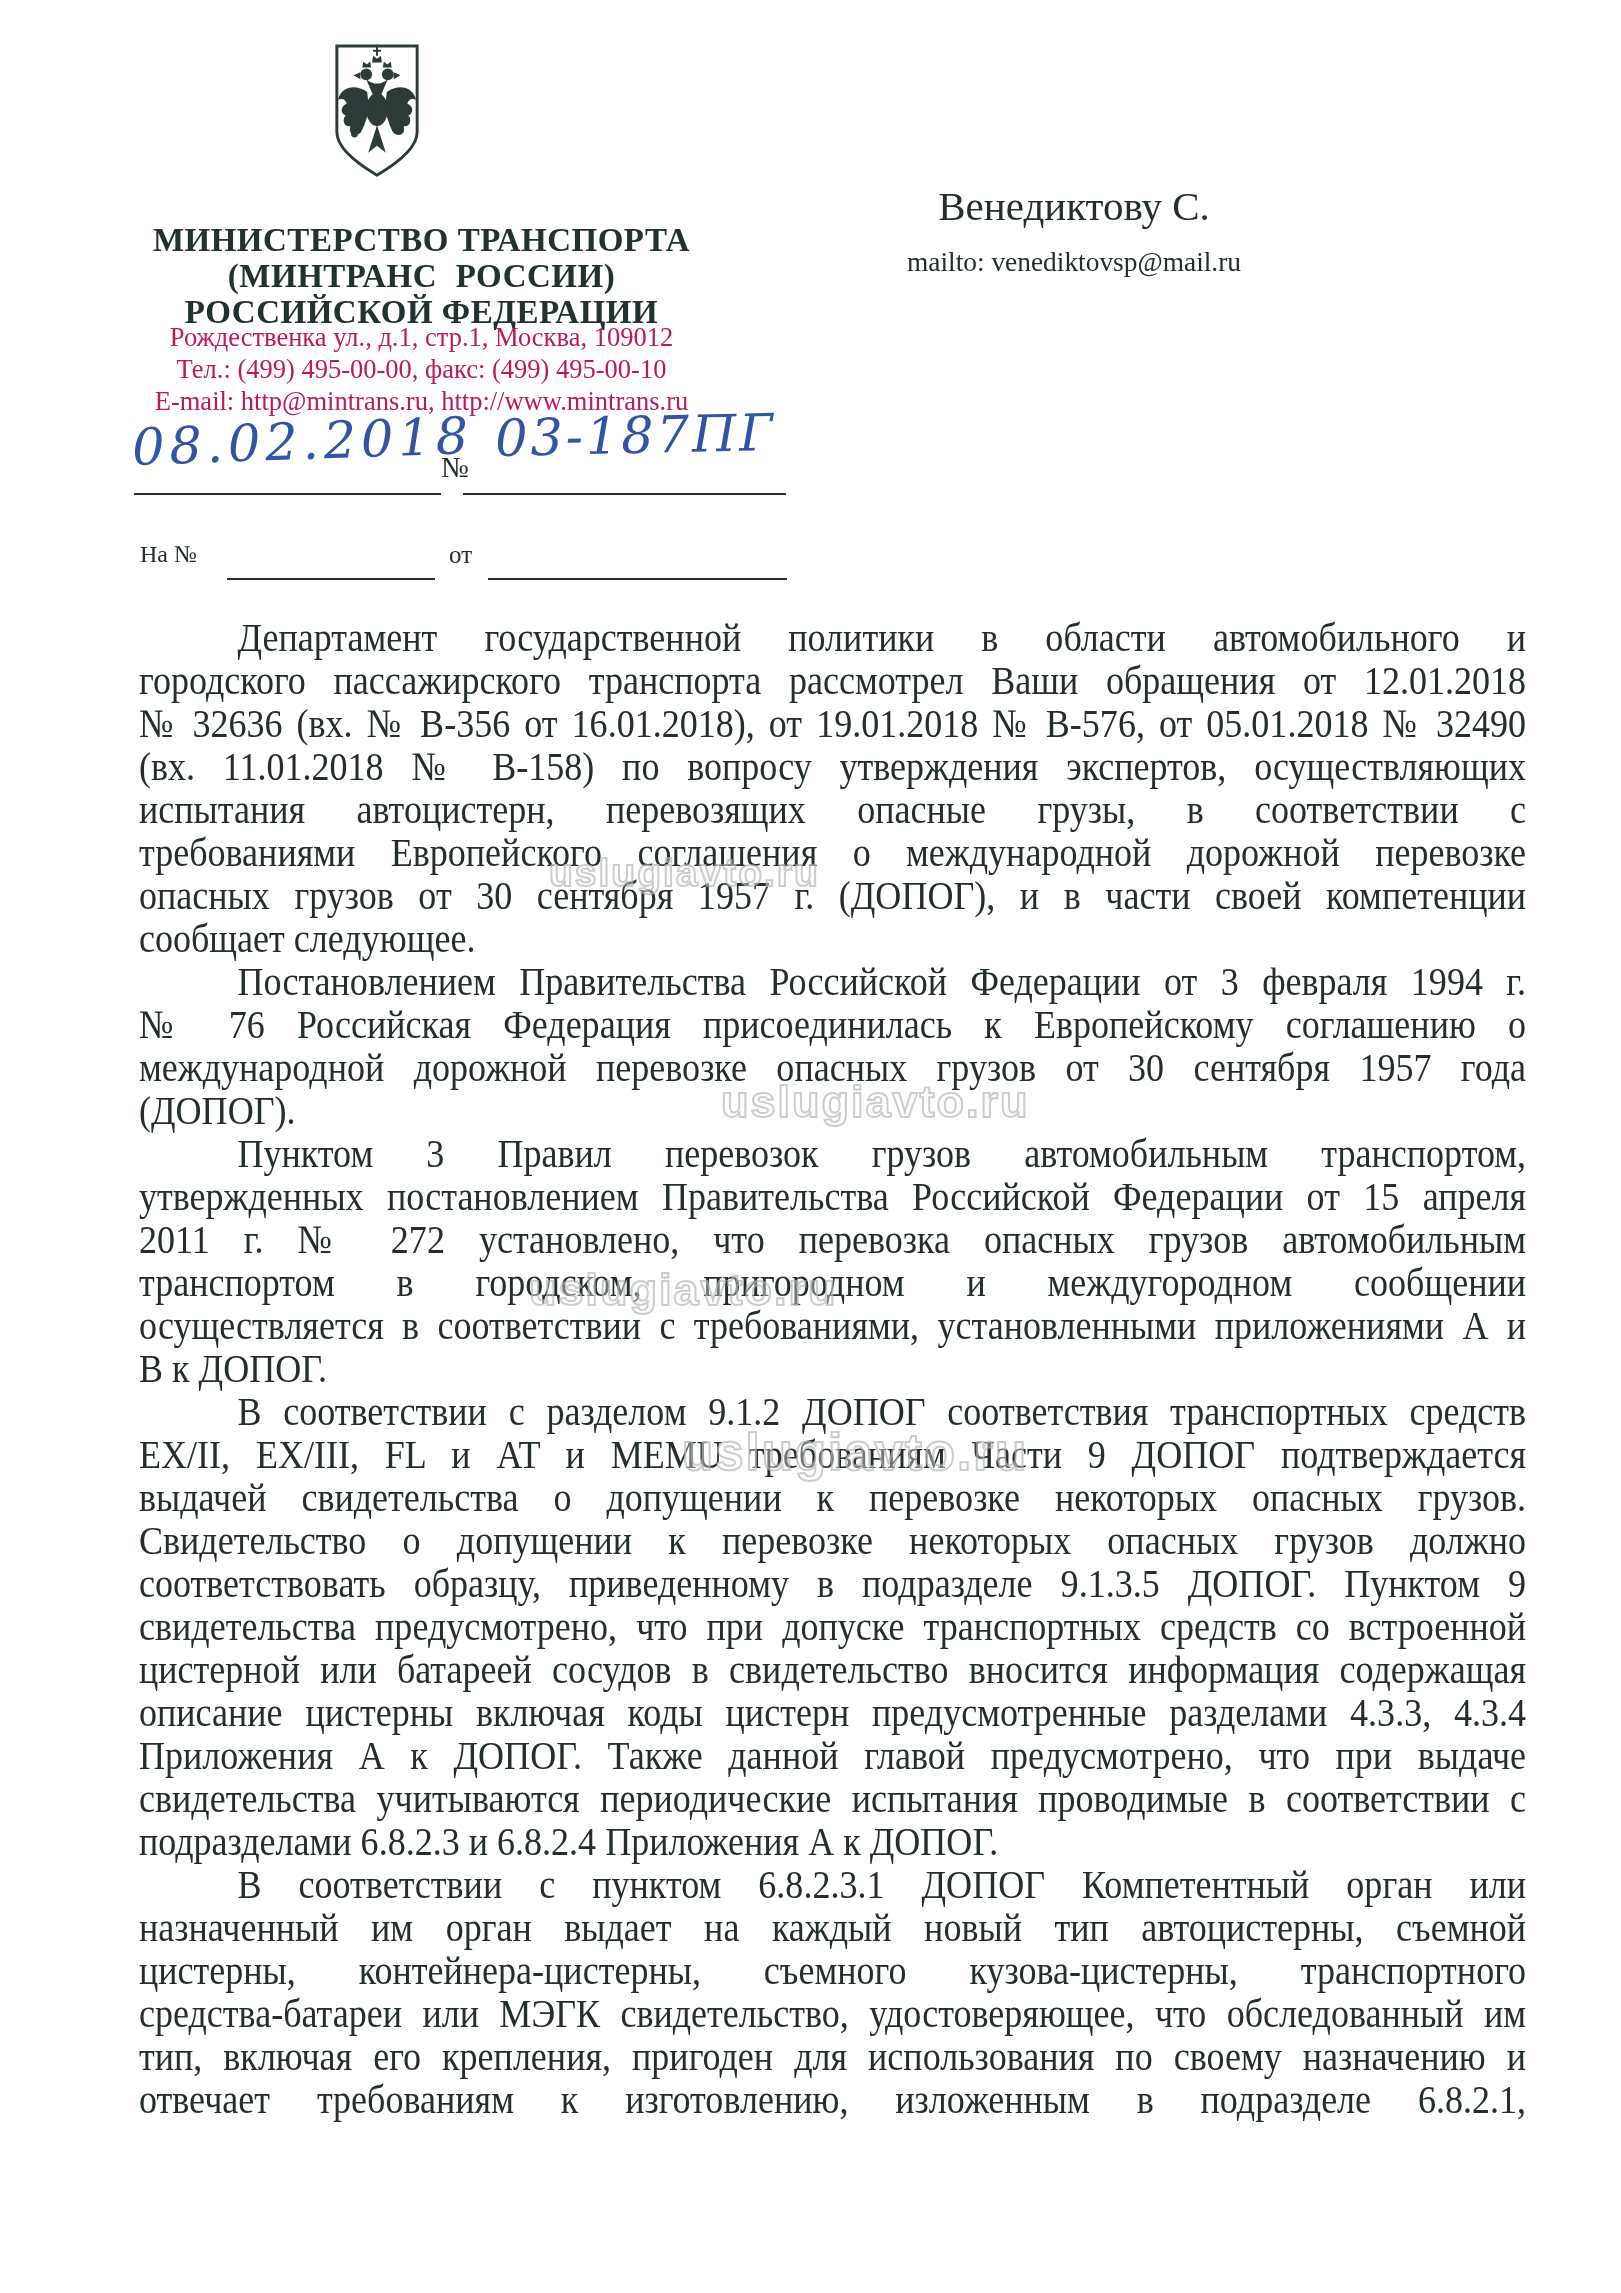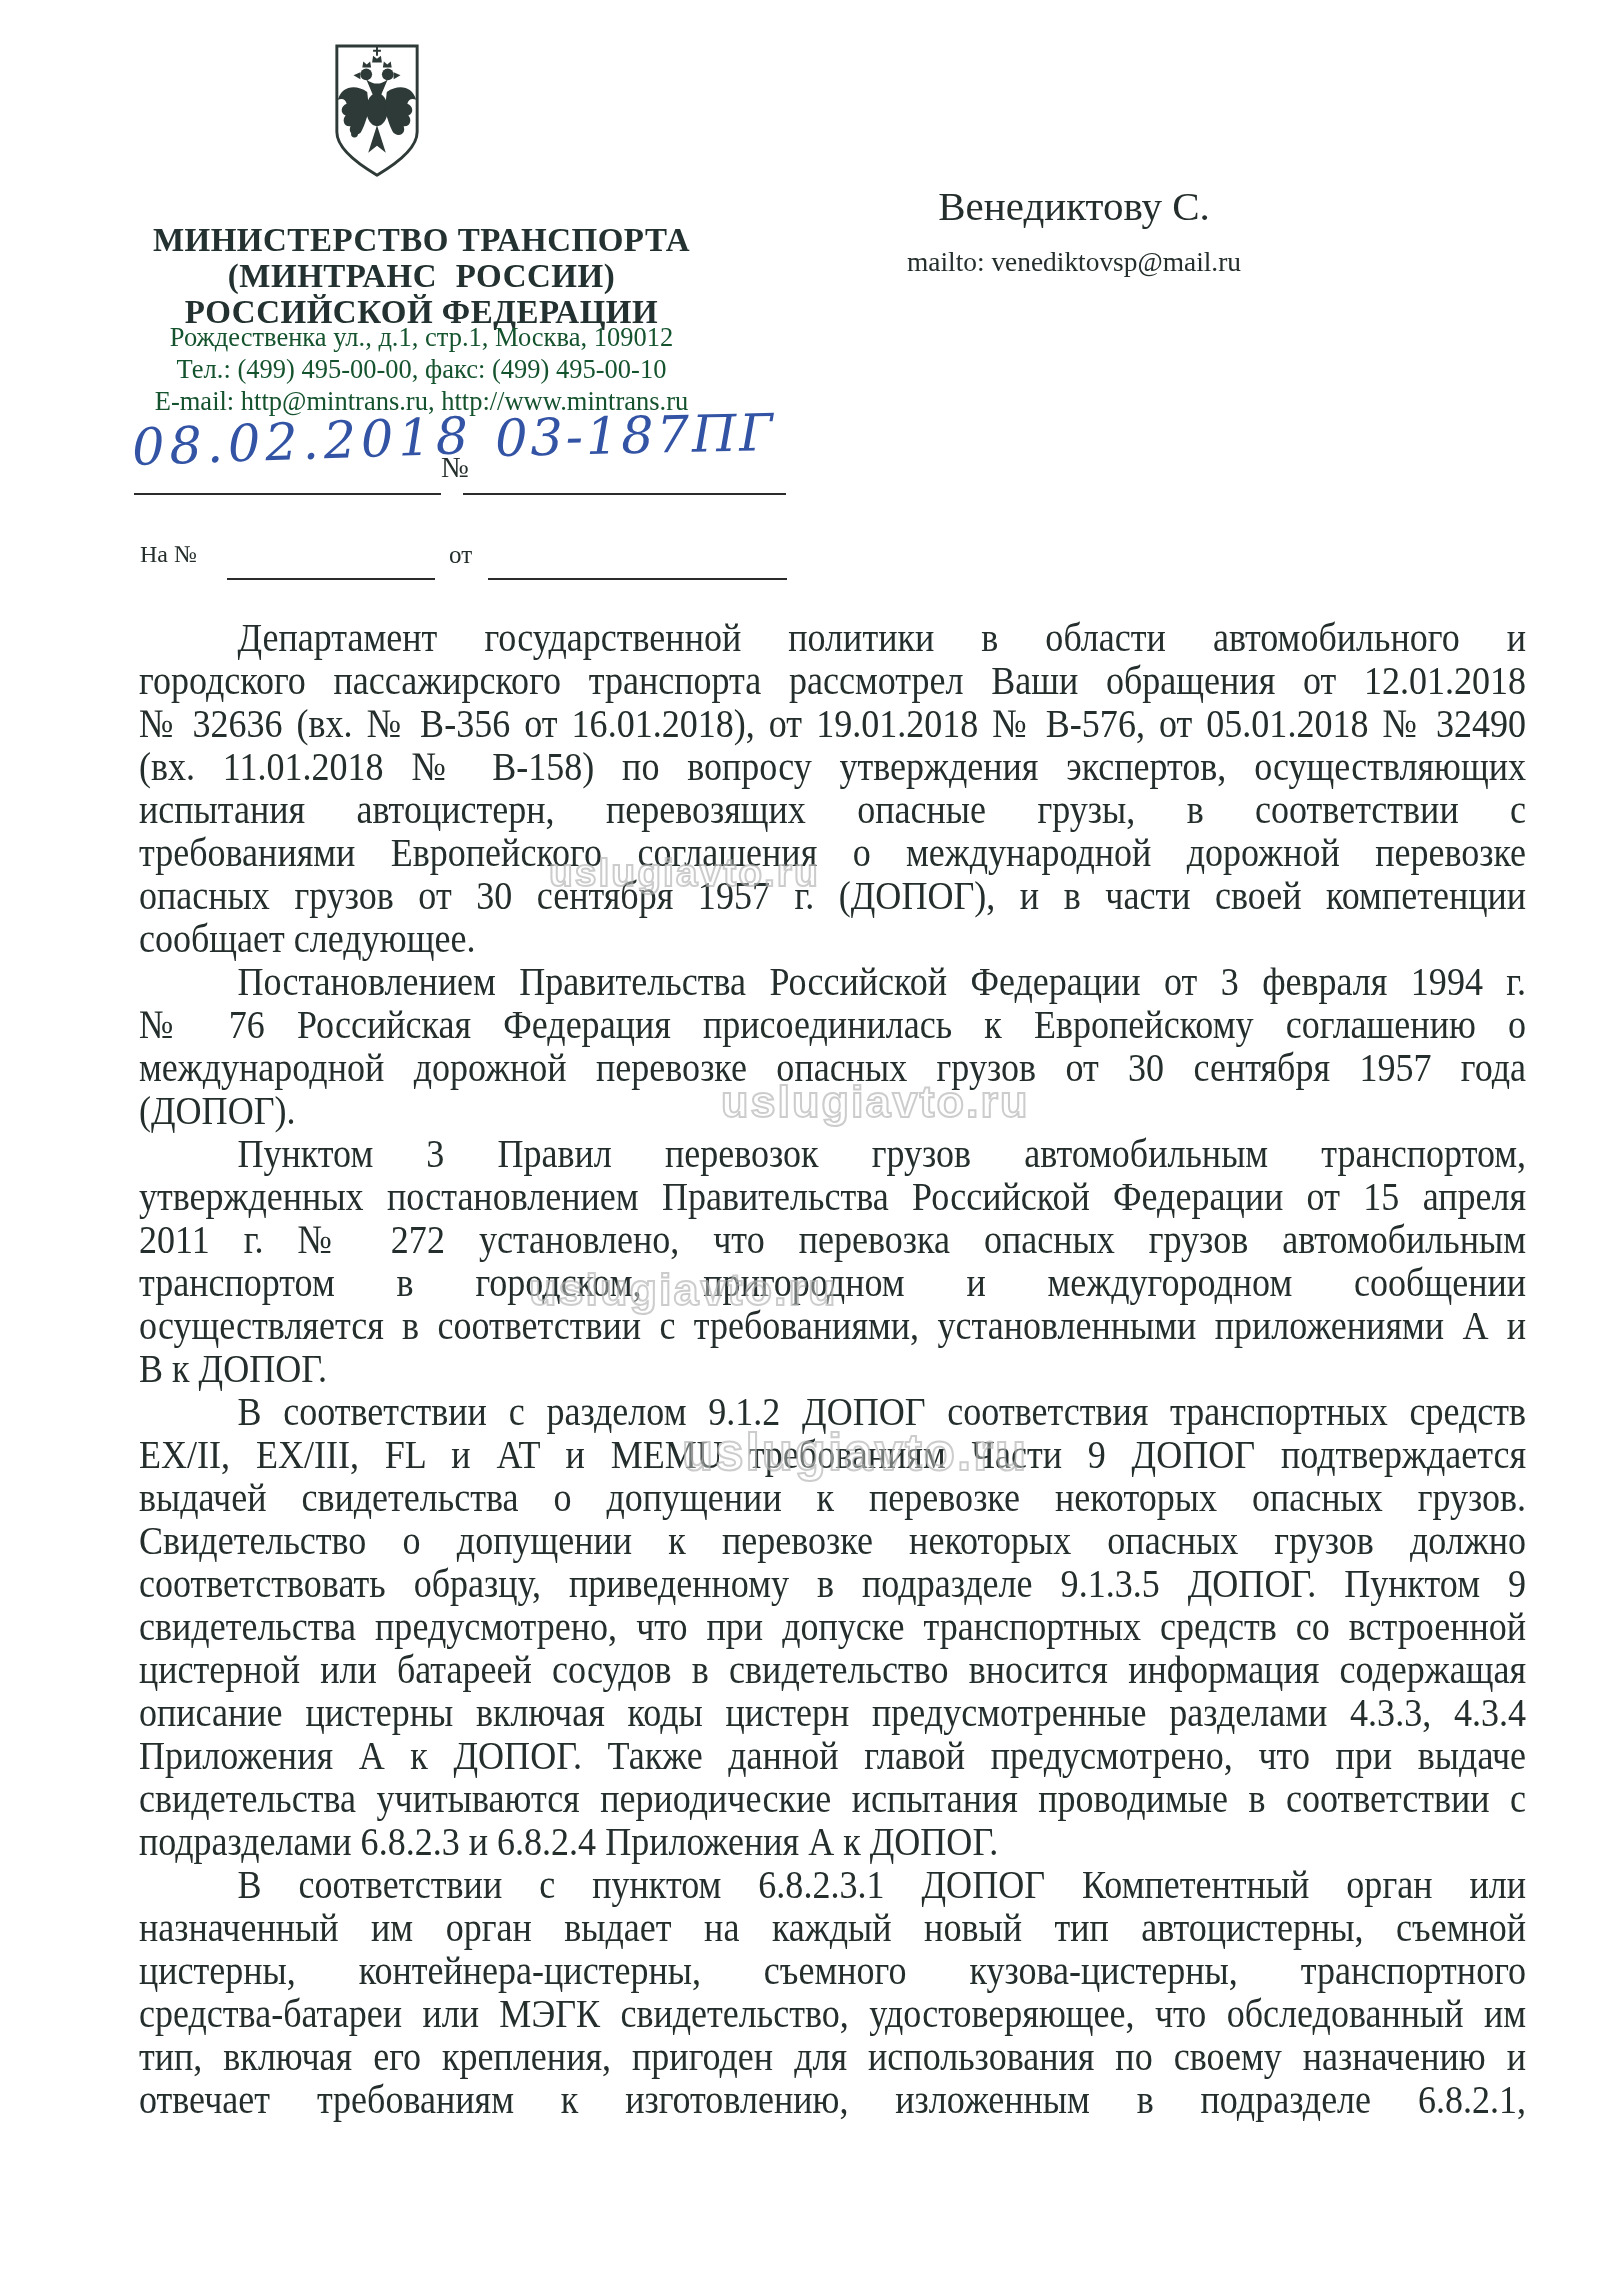--- a/index.html
+++ b/index.html
@@ -8,21 +8,21 @@
     font-family:"Liberation Serif","DejaVu Serif",serif;
     color:#242e2c;overflow:hidden;
   }
   .abs{position:absolute;}
 
   
   .emblem{left:330px;top:41px;width:94px;height:142px;}
   .lh{left:98px;top:222px;width:647px;text-align:center;}
   .lh .t{font-weight:bold;font-size:33px;line-height:36px;letter-spacing:0.5px;color:#233230;}
   .lh .t3{word-spacing:9.8px;}
-  .addr{left:98px;top:321px;width:647px;text-align:center;font-size:26.5px;line-height:32px;color:#14532d;}
+  .addr{left:98px;top:321px;width:647px;text-align:center;font-size:26.5px;line-height:32px;color:#be185d;}
 
   
   .recipient{left:868px;top:188px;width:412px;text-align:center;}
   .recipient .name{font-size:41px;line-height:37px;}
   .recipient .mail{font-size:27.4px;line-height:31px;margin-top:22px;}
 
   
   .hand{font-family:"DejaVu Serif",serif;font-style:italic;color:#3353a4;}
   .hand-date{left:132px;top:412px;font-size:51px;letter-spacing:4.9px;transform:rotate(-2deg);}
   .hand-num{left:495px;top:406px;font-size:51px;letter-spacing:2.9px;transform:rotate(-1.2deg);}

